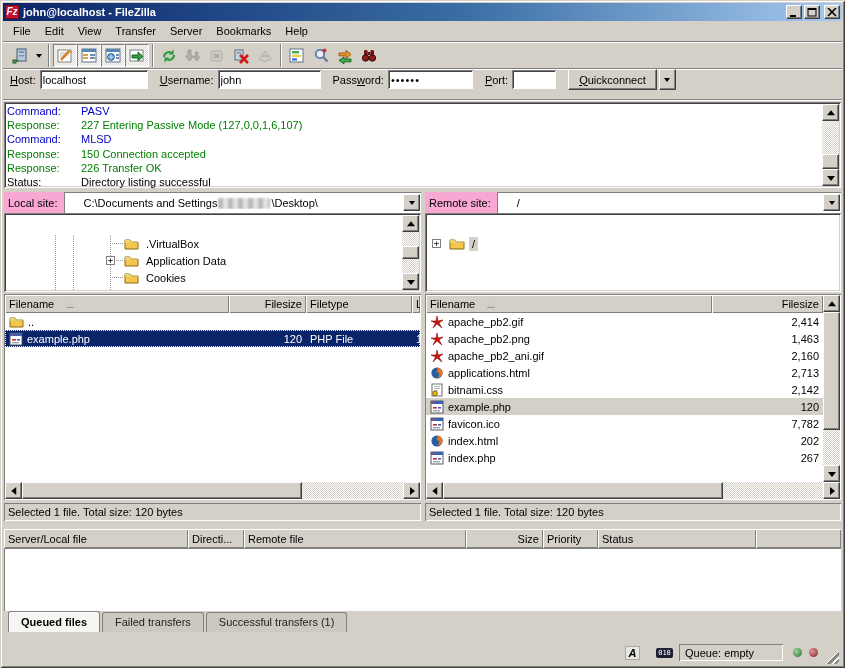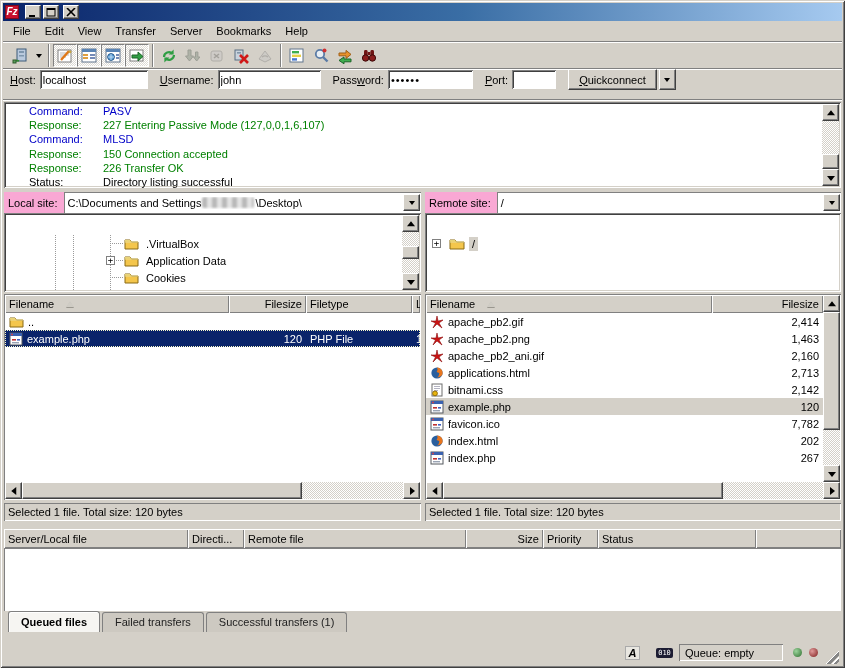--- a/index.html
+++ b/index.html
@@ -47,21 +47,21 @@
   .quickbar label{margin-right:4px;}
   .u{text-decoration:underline;}
   .qc-input{height:19px;border:none;outline:none;background:#fff;padding:2px 3px;font-size:11px;
     box-shadow:inset 1px 1px 0 #808080, inset -1px -1px 0 #fff, inset 2px 2px 0 #404040;}
   .qc-btn{height:21px;padding:2px 10px;font-size:11px;}
   .qc-dropbtn{height:21px;width:17px;display:flex;align-items:center;justify-content:center;margin-left:2px;}
   .tb-sep3{position:absolute;left:3px;top:99px;width:839px;}
 
   
   .logpane{position:absolute;left:4px;top:102px;width:837px;height:86px;background:#fff;position:absolute;}
-  .log-lines{position:absolute;left:3px;top:2px;right:8px;padding-left:22px;}
+  .log-lines{position:absolute;left:3px;top:2px;right:8px;}
   .log-line{line-height:14.2px;white-space:nowrap;}
   .log-label{display:inline-block;width:74px;}
   .command{color:#0000c8;}
   .response{color:#008000;}
   .status{color:#000;}
 
   
   .vsb{position:absolute;width:17px;display:flex;flex-direction:column;}
   .sb-btn{width:100%;height:17px;position:relative;flex:none;padding:0;}
   .sb-track{flex:1;background:repeating-conic-gradient(#fff 0% 25%, #d4d0c8 0% 50%) 0 0/2px 2px;}
@@ -73,21 +73,21 @@
   .tri.lf{border-top:4px solid transparent;border-bottom:4px solid transparent;border-right:5px solid #000;transform:translate(-55%,-50%);}
   .tri.rt{border-top:4px solid transparent;border-bottom:4px solid transparent;border-left:5px solid #000;transform:translate(-40%,-50%);}
   .hsb{height:17px;display:flex;flex-direction:row;}
   .hsb .sb-btn{width:17px;height:17px;}
   .hsb .sb-thumb{height:100%;}
 
   
   .siterow{position:absolute;height:21px;display:flex;align-items:stretch;}
   .site-label{background:#f9a8d4;display:flex;align-items:center;padding:0 6px 0 4px;flex:none;}
   .combo{flex:1;background:#fff;display:flex;align-items:center;position:relative;}
-  .combo-text{padding:0 4px;flex:1;white-space:nowrap;overflow:hidden;display:flex;align-items:center;}
+  .combo-text{padding:0 4px;flex:1;white-space:nowrap;overflow:hidden;display:flex;align-items:flex-end;margin-left:16px;}
   .combo-btn{width:17px;height:17px;margin:1px;display:flex;align-items:center;justify-content:center;flex:none;}
   .blurbox{display:inline-block;width:52px;height:11px;margin:0 1px;border-radius:2px;
     background:repeating-linear-gradient(90deg,#b9b9b9 0 5px,#e3e3e3 5px 10px);filter:blur(1.3px);}
 
   
   .treepane{position:absolute;background:#fff;}
   .tree-inner{position:absolute;left:2px;top:2px;right:19px;bottom:2px;overflow:hidden;margin-top:20px;}
   .guide{position:absolute;top:0;bottom:0;border-left:1px dotted #9a9a9a;}
   .trow{height:17px;display:flex;align-items:center;position:relative;padding-left:118px;white-space:nowrap;}
   .trow .hstub{position:absolute;left:104px;width:13px;border-top:1px dotted #9a9a9a;}
@@ -139,20 +139,21 @@
   .grip{width:14px;height:14px;align-self:flex-end;
     background:linear-gradient(135deg,transparent 0 50%, #fff 50% 57%, #868686 57% 68%, transparent 68% 74%, #fff 74% 81%, #868686 81% 92%, transparent 92%);}
 </style>
 </head>
 <body>
 
 <div class="win">
 
   <div class="titlebar">
     <div class="fzicon">Fz</div>
+    <div class="title-text">john@localhost - FileZilla</div>
     <button class="winbtn btn3d">
       <svg width="11" height="9">
           <rect x="1" y="7" width="6" height="2" fill="#000"></rect>
         </svg>
     </button>
     <button class="winbtn btn3d">
       <svg width="11" height="9">
           <rect x="1" y="0" width="8" height="8" fill="none" stroke="#000" stroke-width="1"></rect>
           <rect x="1" y="0" width="8" height="2" fill="#000"></rect>
         </svg>

